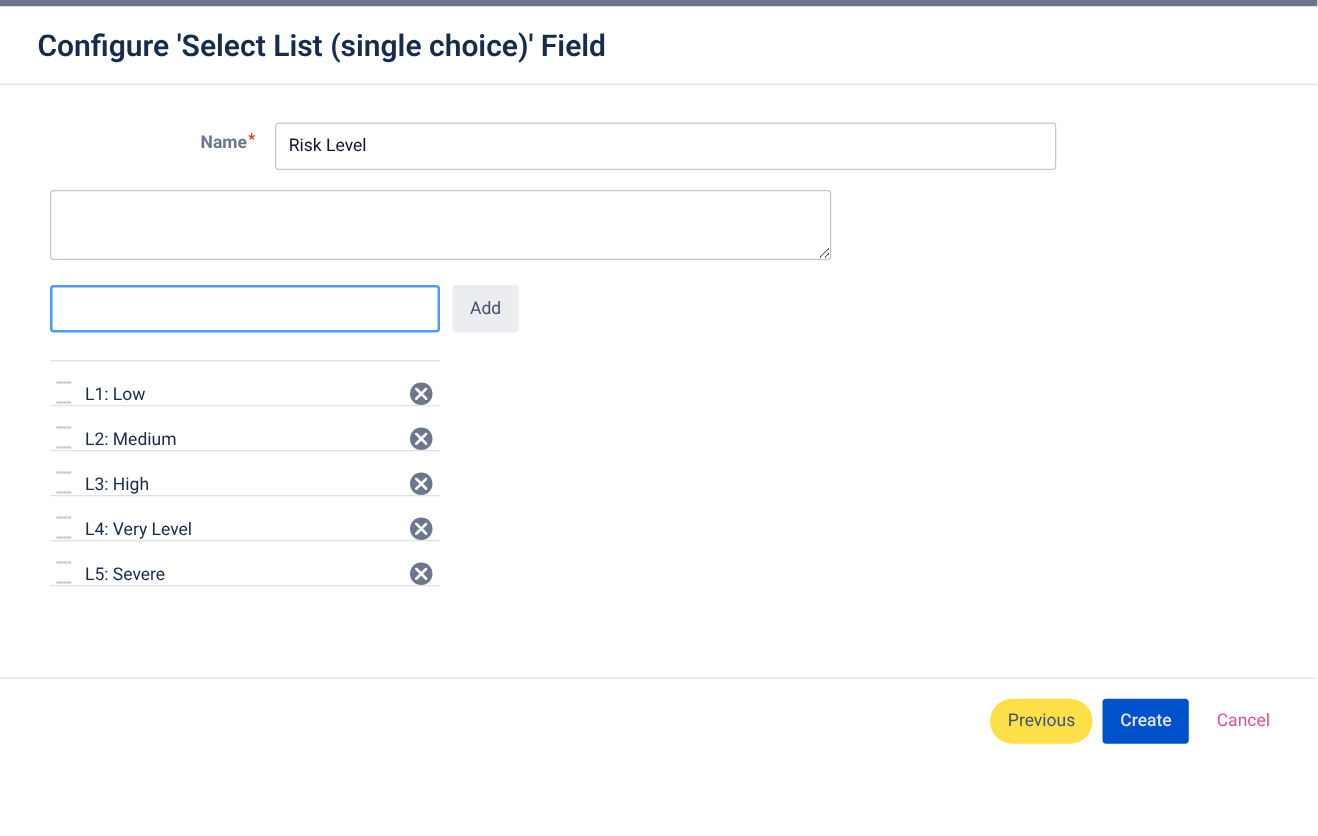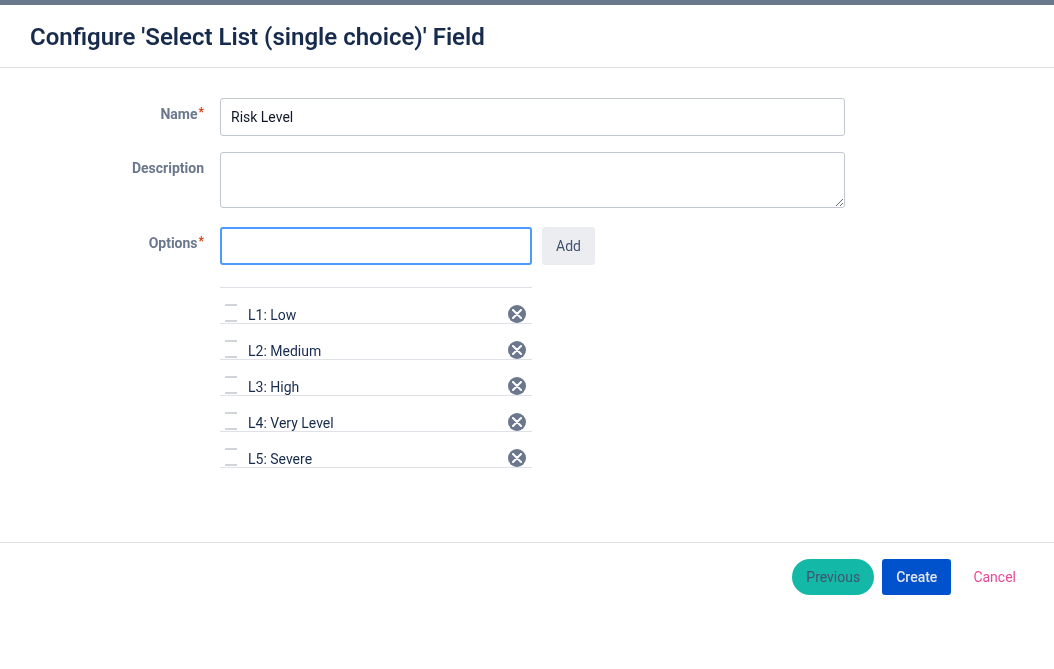--- a/index.html
+++ b/index.html
@@ -162,21 +162,21 @@
   .btn {
     border: none;
     border-radius: 3px;
     height: 36px;
     padding: 0 14px;
     font-size: 14px;
     cursor: pointer;
     font-family: inherit;
   }
   .btn-default {
-    background: #14b8a6;
+    background: #fde047;
     color: #42526E;
     border-radius: 18px;
   }
   .btn-primary {
     background: #0052CC;
     color: #e5e5e5;
     font-weight: 500;
   }
   .btn-link {
     background: transparent;
@@ -197,32 +197,26 @@
     <div class="form-row">
       <div class="form-label">
         <span>Name</span><span class="req">*</span>
       </div>
       <div class="form-controls">
         <input type="text" class="text-input" value="Risk Level" style="">
       </div>
     </div>
 
     <div class="form-row">
-      <div class="form-label">
-        <span>Description</span>
-      </div>
       <div class="form-controls">
         <textarea class="textarea-input" style=""></textarea>
       </div>
     </div>
 
     <div class="form-row">
-      <div class="form-label">
-        <span>Options</span><span class="req">*</span>
-      </div>
       <div class="form-controls">
 
         <div class="options-input-row">
           <input type="text" class="option-input" value="" style="">
           <button class="add-btn">Add</button>
         </div>
 
         <div class="options-list" id="options-list">
 
         <div class="option-item">

